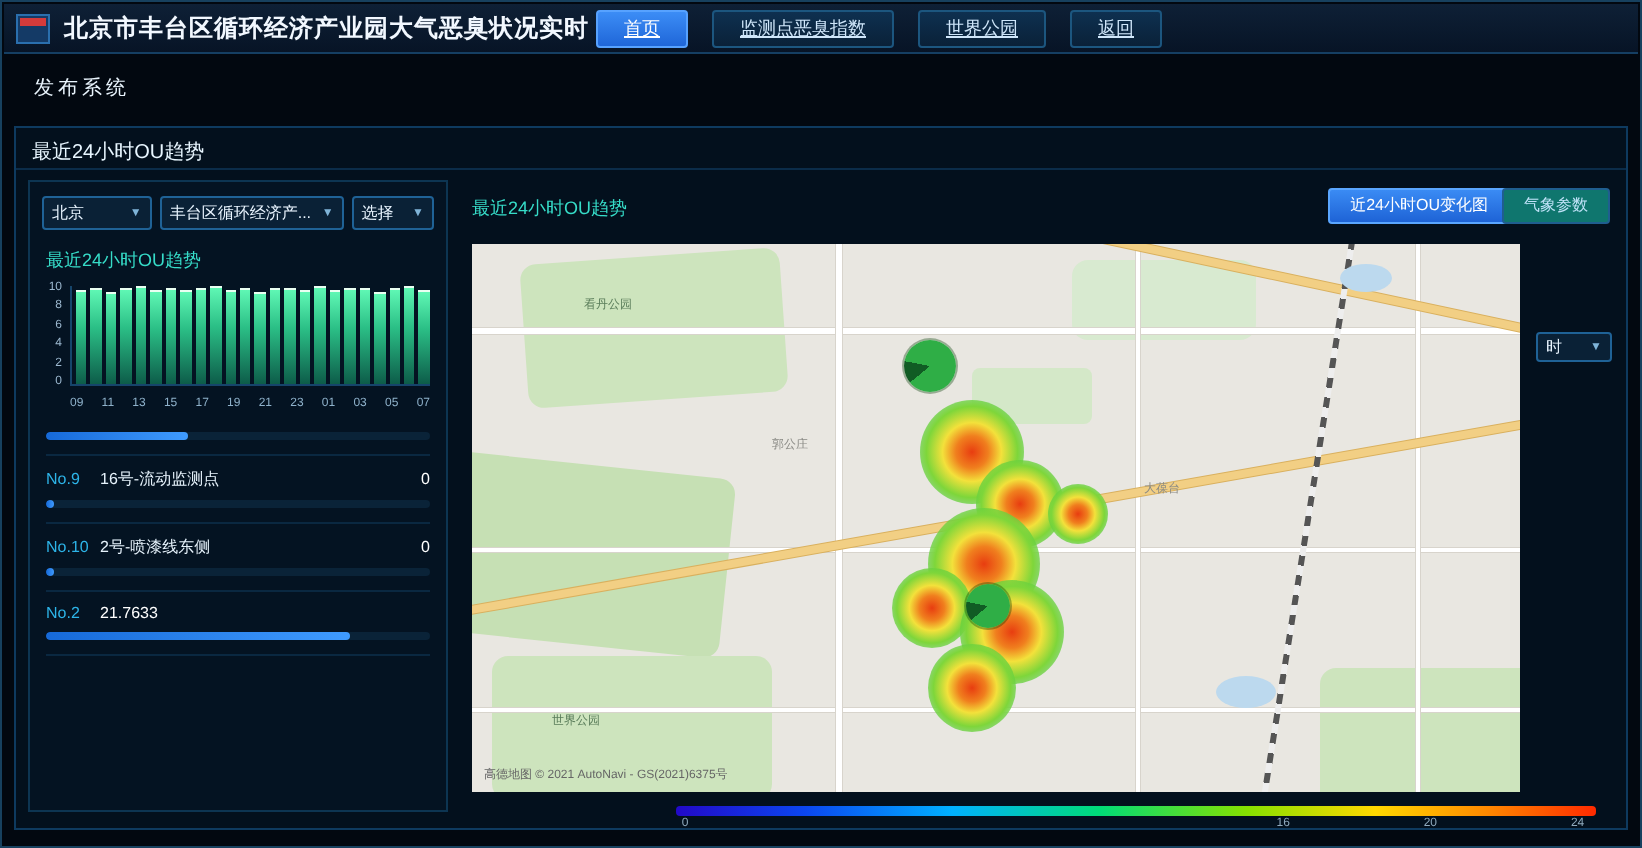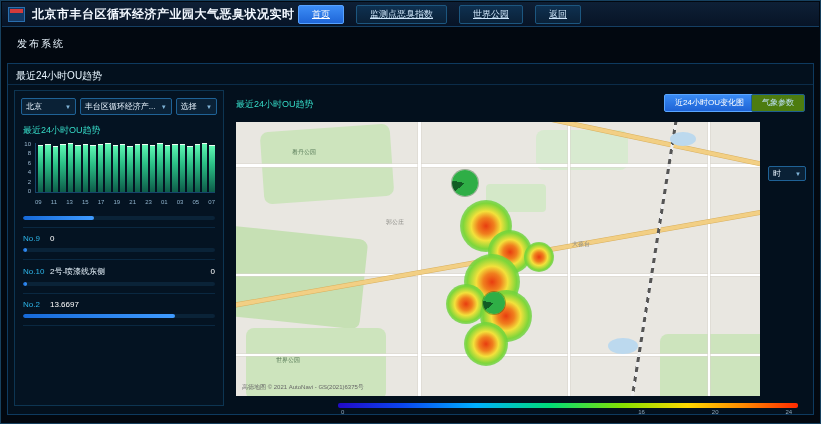--- a/index.html
+++ b/index.html
@@ -57,21 +57,21 @@
   .top5-rank{color:#2db4e8;width:27px;flex:none;}
   .top5-name{color:#e6f2fb;flex:1;}
   .top5-value{color:#ffffff;}
   .top5-track{height:4px;background:#0a2338;border-radius:2px;margin-top:5px;overflow:hidden;}
   .top5-fill{height:100%;background:linear-gradient(90deg,#1669d8,#3f9bff);border-radius:2px;width:0;}
 
   
   .right-title{position:absolute;left:228px;top:34px;font-size:9px;color:#36dcc8;}
   .btn{position:absolute;height:16px;line-height:16px;font-size:8px;padding:0 10px;border-radius:2px;cursor:pointer;white-space:nowrap;}
   .btn-blue{right:58px;top:30px;background:linear-gradient(180deg,#3a8bf4,#1e63d6);color:#fff;border:1px solid #5aa6ff;}
-  .btn-dark{right:8px;top:30px;background:#4d7c0f;color:#bfe2f8;border:1px solid #1f5e8f;}
+  .btn-dark{right:8px;top:30px;background:#0f766e;color:#bfe2f8;border:1px solid #1f5e8f;}
   .time-select{position:absolute;left:760px;top:102px;width:38px;height:15px;font-size:8px;}
 
   
   .map{position:absolute;left:228px;top:58px;width:524px;height:274px;background:#e9e7e1;overflow:hidden;}
   .map *{position:absolute;}
   .park{background:#cde4bd;border-radius:8px;}
   .pk1{left:26px;top:6px;width:130px;height:72px;transform:rotate(-4deg);}
   .pk2{left:-22px;top:110px;width:150px;height:90px;background:#c6e0b4;transform:rotate(6deg);}
   .pk3{left:10px;top:206px;width:140px;height:72px;}
   .pk4{left:300px;top:8px;width:92px;height:40px;background:#d8ead0;}
@@ -211,40 +211,41 @@
 
       <div class="top5">
         <div class="top5-row">
           <div class="top5-track">
               <div class="top5-fill" style="width: 37%;"></div>
             </div>
         </div>
         <div class="top5-row">
           <div class="top5-line1">
             <span class="top5-rank">No.9</span>
+            <span class="top5-name">16号-流动监测点</span>
             <span class="top5-value">0</span>
           </div>
           <div class="top5-track">
               <div class="top5-fill" style="width: 2%;"></div>
             </div>
         </div>
         <div class="top5-row">
           <div class="top5-line1">
             <span class="top5-rank">No.10</span>
             <span class="top5-name">2号-喷漆线东侧</span>
             <span class="top5-value">0</span>
           </div>
           <div class="top5-track">
               <div class="top5-fill" style="width: 2%;"></div>
             </div>
         </div>
         <div class="top5-row">
           <div class="top5-line1">
             <span class="top5-rank">No.2</span>
-            <span class="top5-value">13.6697</span>
+            <span class="top5-value">21.7633</span>
           </div>
           <div class="top5-track">
               <div class="top5-fill" style="width: 79%;"></div>
             </div>
         </div>
       </div>
     </div>
 
     <div class="right-title">最近24小时OU趋势</div>
     <div class="btn btn-blue">近24小时OU变化图</div>

